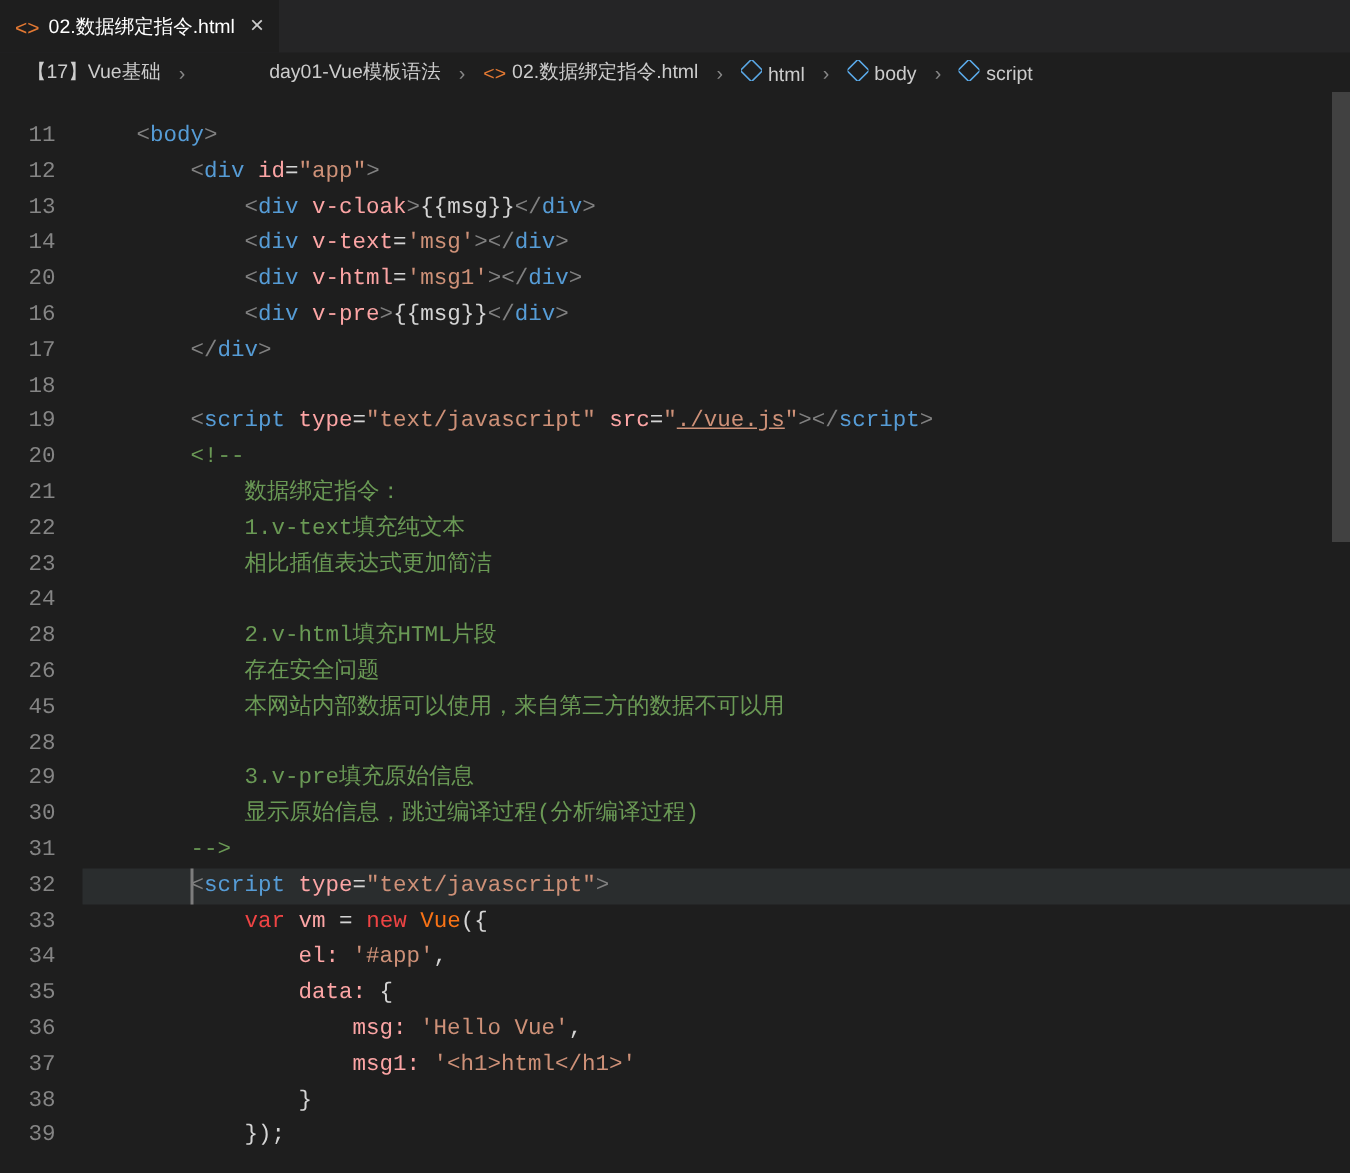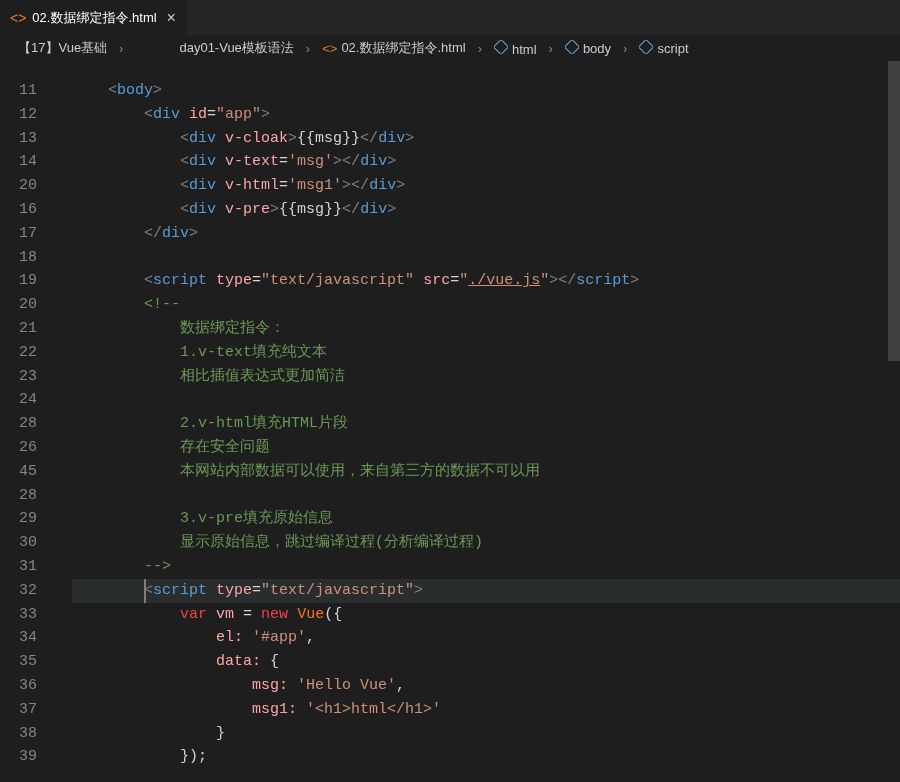--- a/index.html
+++ b/index.html
@@ -48,21 +48,20 @@
     height: 26px;
     flex-wrap: nowrap;
     white-space: nowrap;
   }
   .bc-sep { color: #888; }
   .bc-icon-html { color: #e37933; }
   .bc-icon-tag { color: #5aa8e6; }
   .editor {
     display: flex;
     padding-top: 18px;
-    gap: 17px;
   }
   .gutter {
     width: 55px;
     text-align: right;
     color: #858585;
     user-select: none;
     padding-right: 18px;
     font-size: 15px;
     line-height: 23.8px;
   }

